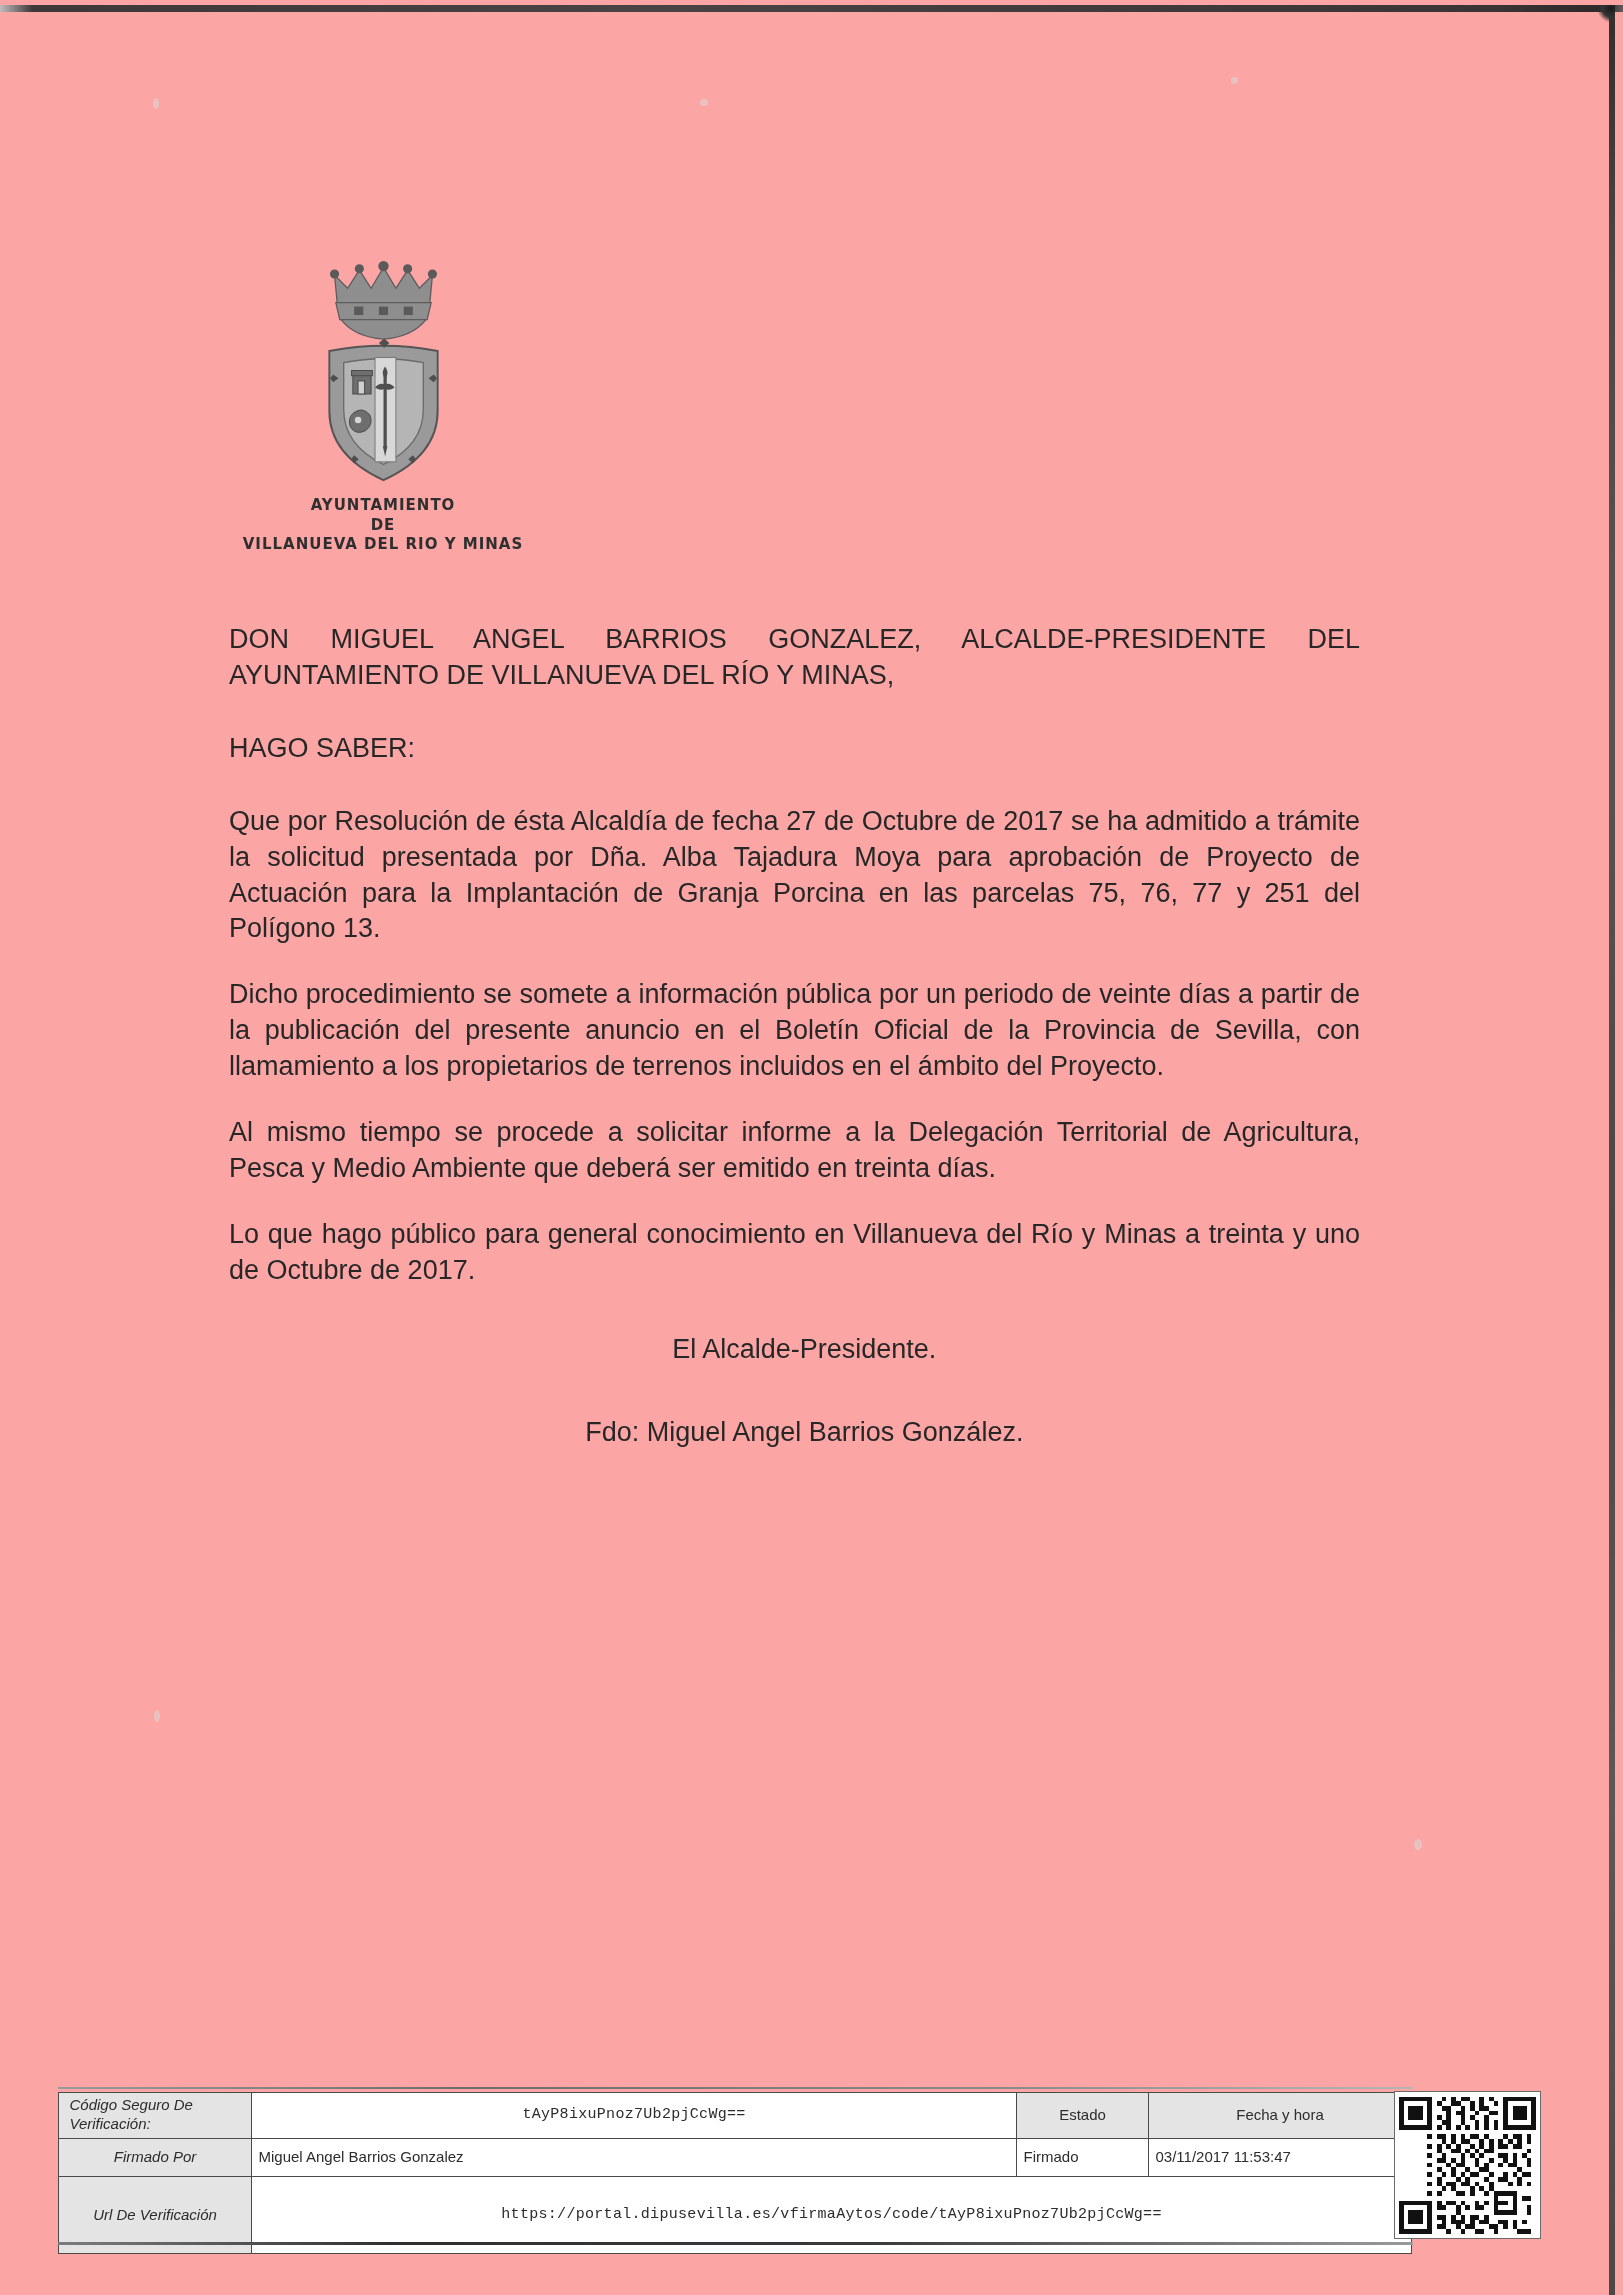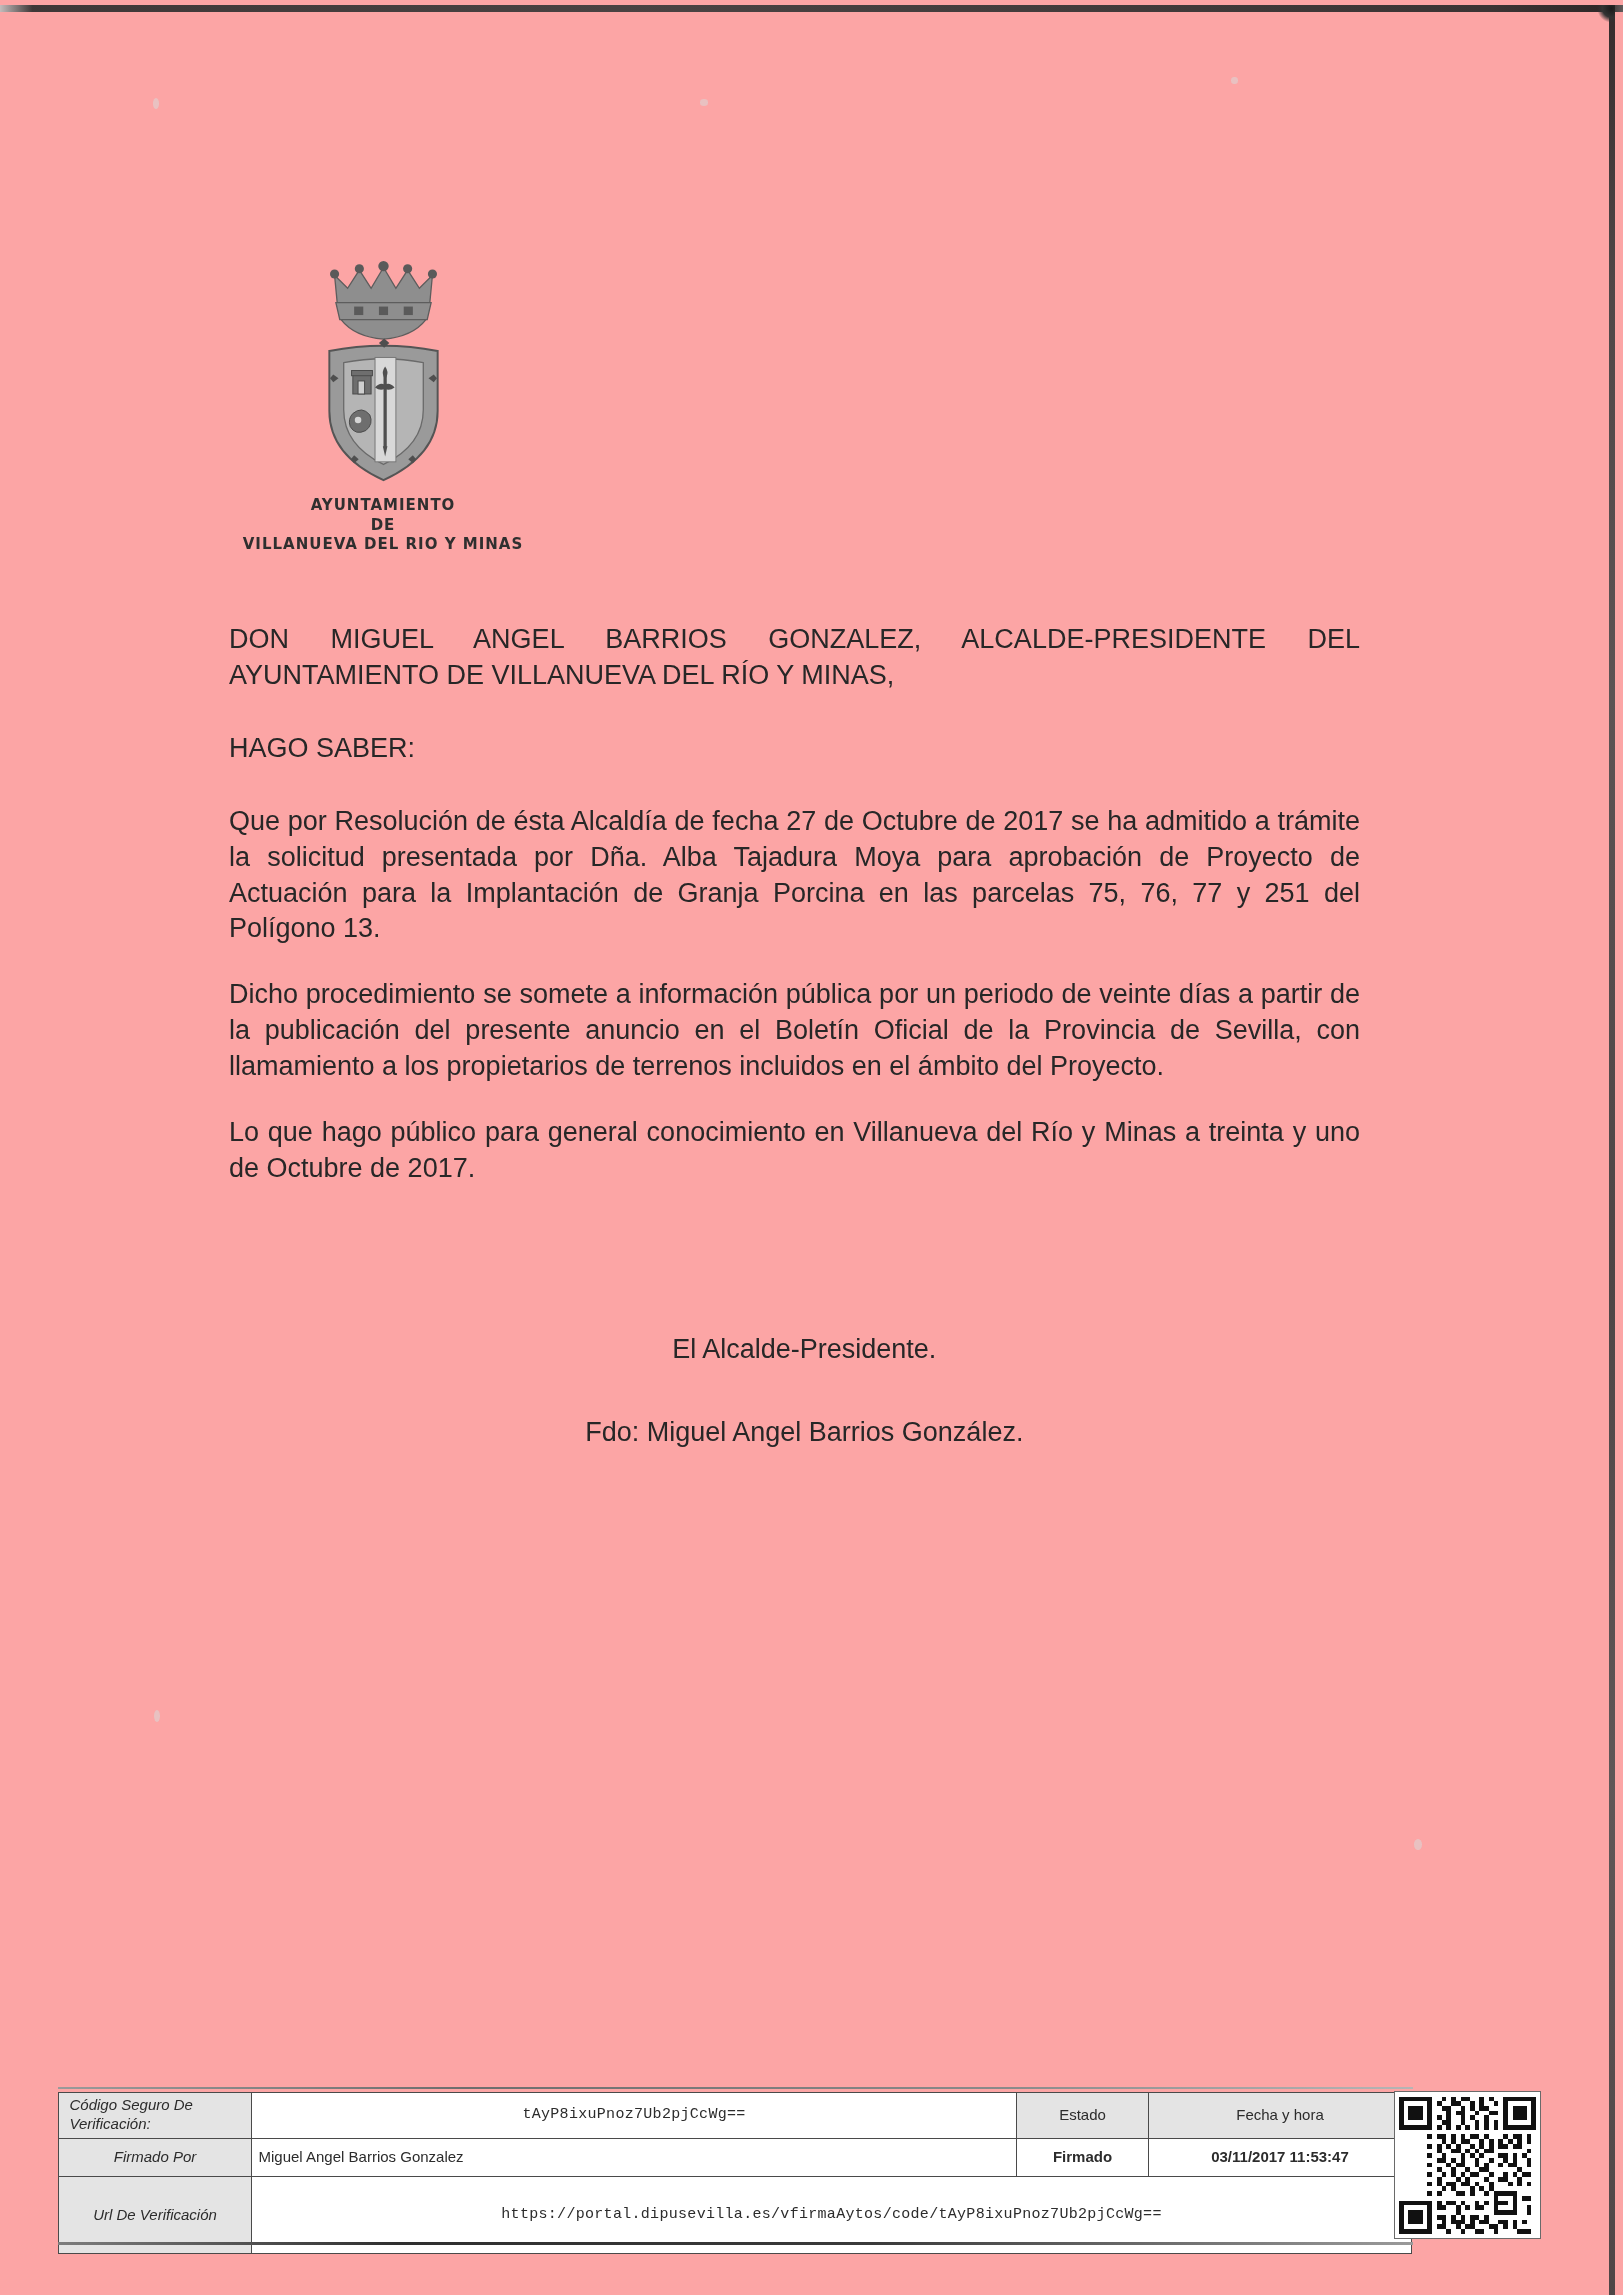--- a/index.html
+++ b/index.html
@@ -163,21 +163,21 @@
     font-size: 14.4px;
     letter-spacing: 0.3px;
     color: #4e4e4e;
   }
   td.val-left {
     text-align: left;
     padding-left: 11.8px;
     font-size: 16.4px;
     color: #3a3a3a;
   }
-  td.val-center { text-align: center; font-size: 15.7px; color: #3a3a3a; font-weight: bold; }
+  td.val-center { text-align: left; font-size: 15.7px; color: #3a3a3a; }
   td.hdr-cell {
     background: #e4e4e4;
     text-align: center;
     font-size: 15.7px;
     color: #2c2c2c;
   }
   .r1 { height: 34px; }
   .r2 { height: 38px; }
   .r3 { height: 38px; }
   .r4 { height: 77px; }
@@ -272,20 +272,21 @@
 
   <div class="body-col">
     <p class="para heading-para">DON MIGUEL ANGEL BARRIOS GONZALEZ, ALCALDE-PRESIDENTE DEL AYUNTAMIENTO DE VILLANUEVA DEL RÍO Y MINAS,</p>
 
     <p class="para hago">HAGO SABER:</p>
 
     <p class="para">Que por Resolución de ésta Alcaldía de fecha 27 de Octubre de 2017 se ha admitido a trámite la solicitud presentada por Dña. Alba Tajadura Moya para aprobación de Proyecto de Actuación para la Implantación de Granja Porcina en las parcelas 75, 76, 77 y 251 del Polígono 13.</p>
 
     <p class="para">Dicho procedimiento se somete a información pública por un periodo de veinte días a partir de la publicación del presente anuncio en el Boletín Oficial de la Provincia de Sevilla, con llamamiento a los propietarios de terrenos incluidos en el ámbito del Proyecto.</p>
 
+    <p class="para">Al mismo tiempo se procede a solicitar informe a la Delegación Territorial de Agricultura, Pesca y Medio Ambiente que deberá ser emitido en treinta días.</p>
 
     <p class="para last-para">Lo que hago público para general conocimiento en Villanueva del Río y Minas a treinta y uno de Octubre de 2017.</p>
   </div>
 
   <div class="sig-block">
     <p class="sig-line sig-role">El Alcalde-Presidente.</p>
     <p class="sig-line sig-name">Fdo: Miguel Angel Barrios González.</p>
   </div>
 
   <div class="footer-wrap">

